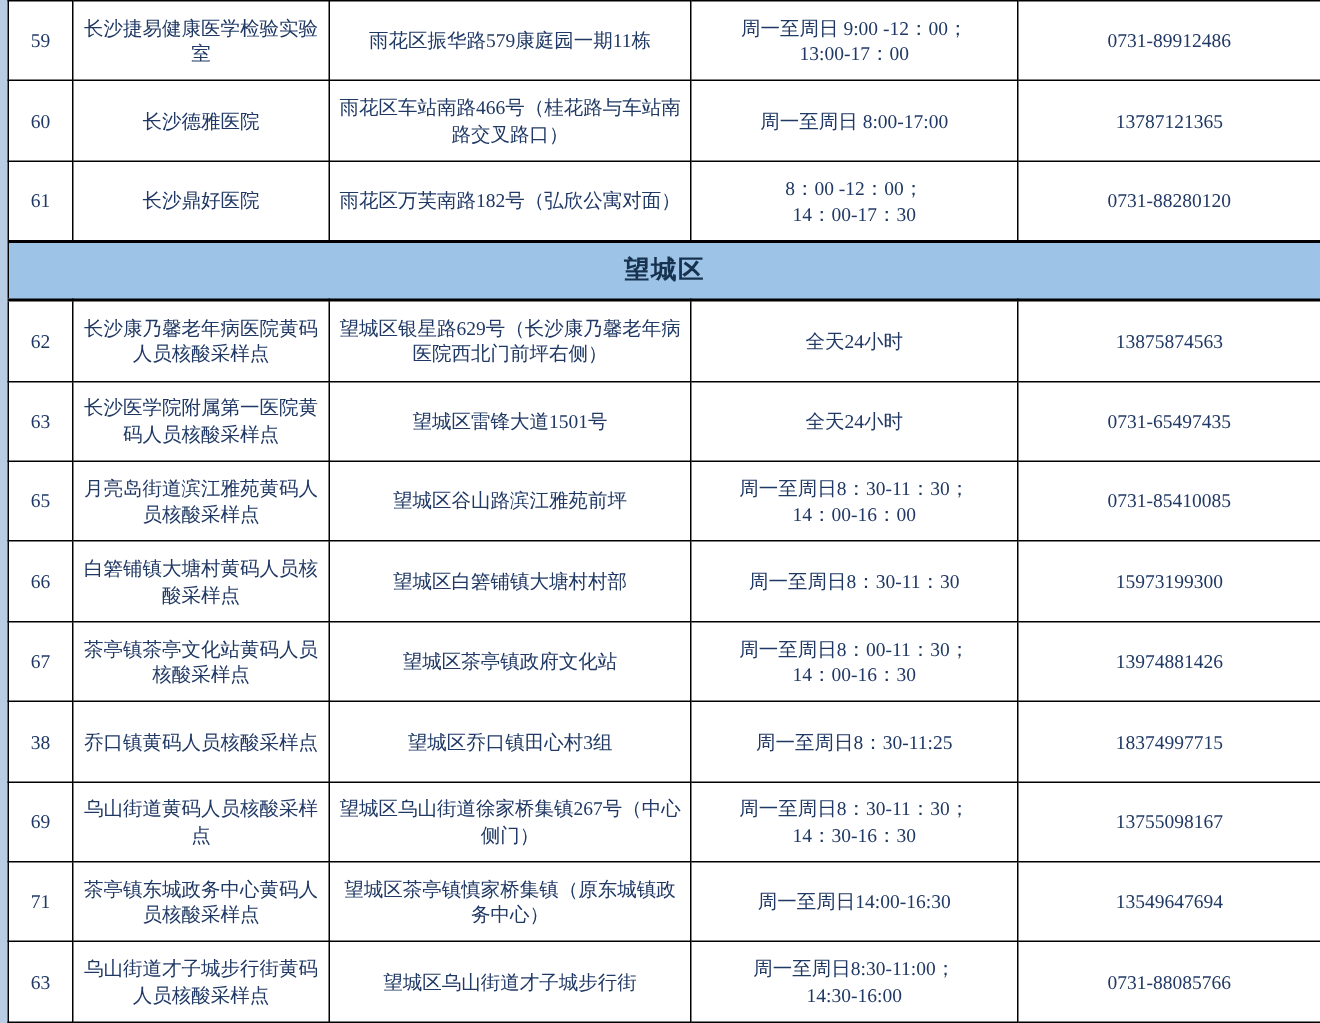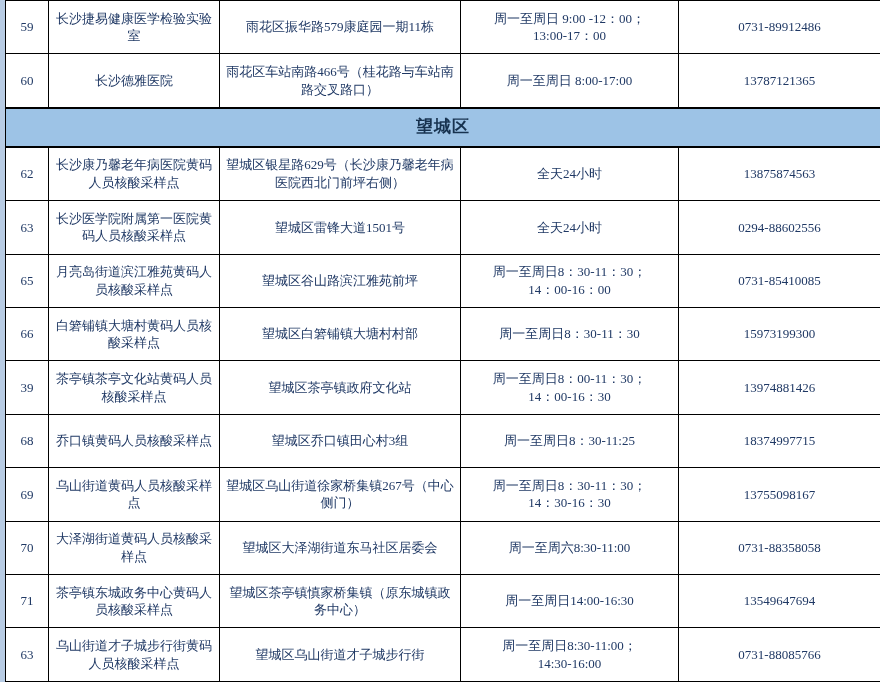--- a/index.html
+++ b/index.html
@@ -77,81 +77,82 @@
 13:00-17：00</td>
           <td class="phone-cell">0731-89912486</td>
         </tr>
         <tr class="data-row">
           <td class="row-id-cell">60</td>
           <td class="site-name-cell">长沙德雅医院</td>
           <td class="address-cell">雨花区车站南路466号（桂花路与车站南路交叉路口）</td>
           <td class="hours-cell">周一至周日 8:00-17:00</td>
           <td class="phone-cell">13787121365</td>
         </tr>
+        <tr class="data-row">
+          <td class="row-id-cell">61</td>
+          <td class="site-name-cell">长沙鼎好医院</td>
+          <td class="address-cell">雨花区万芙南路182号（弘欣公寓对面）</td>
+          <td class="hours-cell">8：00 -12：00；
+14：00-17：30</td>
+          <td class="phone-cell">0731-88280120</td>
+        </tr>
         <tr class="section-row">
           <td colspan="5">望城区</td>
         </tr>
         <tr class="data-row">
           <td class="row-id-cell">62</td>
           <td class="site-name-cell">长沙康乃馨老年病医院黄码人员核酸采样点</td>
           <td class="address-cell">望城区银星路629号（长沙康乃馨老年病医院西北门前坪右侧）</td>
           <td class="hours-cell">全天24小时</td>
           <td class="phone-cell">13875874563</td>
         </tr>
         <tr class="data-row">
           <td class="row-id-cell">63</td>
           <td class="site-name-cell">长沙医学院附属第一医院黄码人员核酸采样点</td>
           <td class="address-cell">望城区雷锋大道1501号</td>
           <td class="hours-cell">全天24小时</td>
-          <td class="phone-cell">0294-88602556</td>
+          <td class="phone-cell">0731-65497435</td>
         </tr>
         <tr class="data-row">
           <td class="row-id-cell">65</td>
           <td class="site-name-cell">月亮岛街道滨江雅苑黄码人员核酸采样点</td>
           <td class="address-cell">望城区谷山路滨江雅苑前坪</td>
           <td class="hours-cell">周一至周日8：30-11：30；
 14：00-16：00</td>
           <td class="phone-cell">0731-85410085</td>
         </tr>
         <tr class="data-row">
           <td class="row-id-cell">66</td>
           <td class="site-name-cell">白箬铺镇大塘村黄码人员核酸采样点</td>
           <td class="address-cell">望城区白箬铺镇大塘村村部</td>
           <td class="hours-cell">周一至周日8：30-11：30</td>
           <td class="phone-cell">15973199300</td>
         </tr>
         <tr class="data-row">
-          <td class="row-id-cell">39</td>
+          <td class="row-id-cell">67</td>
           <td class="site-name-cell">茶亭镇茶亭文化站黄码人员核酸采样点</td>
           <td class="address-cell">望城区茶亭镇政府文化站</td>
           <td class="hours-cell">周一至周日8：00-11：30；
 14：00-16：30</td>
           <td class="phone-cell">13974881426</td>
         </tr>
         <tr class="data-row">
-          <td class="row-id-cell">68</td>
+          <td class="row-id-cell">38</td>
           <td class="site-name-cell">乔口镇黄码人员核酸采样点</td>
           <td class="address-cell">望城区乔口镇田心村3组</td>
           <td class="hours-cell">周一至周日8：30-11:25</td>
           <td class="phone-cell">18374997715</td>
         </tr>
         <tr class="data-row">
           <td class="row-id-cell">69</td>
           <td class="site-name-cell">乌山街道黄码人员核酸采样点</td>
           <td class="address-cell">望城区乌山街道徐家桥集镇267号（中心侧门）</td>
           <td class="hours-cell">周一至周日8：30-11：30；
 14：30-16：30</td>
           <td class="phone-cell">13755098167</td>
-        </tr>
-        <tr class="data-row">
-          <td class="row-id-cell">70</td>
-          <td class="site-name-cell">大泽湖街道黄码人员核酸采样点</td>
-          <td class="address-cell">望城区大泽湖街道东马社区居委会</td>
-          <td class="hours-cell">周一至周六8:30-11:00</td>
-          <td class="phone-cell">0731-88358058</td>
         </tr>
         <tr class="data-row">
           <td class="row-id-cell">71</td>
           <td class="site-name-cell">茶亭镇东城政务中心黄码人员核酸采样点</td>
           <td class="address-cell">望城区茶亭镇慎家桥集镇（原东城镇政务中心）</td>
           <td class="hours-cell">周一至周日14:00-16:30</td>
           <td class="phone-cell">13549647694</td>
         </tr>
         <tr class="data-row">
           <td class="row-id-cell">63</td>

